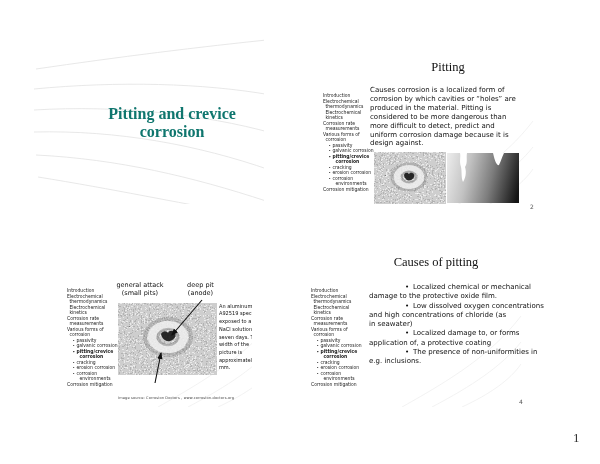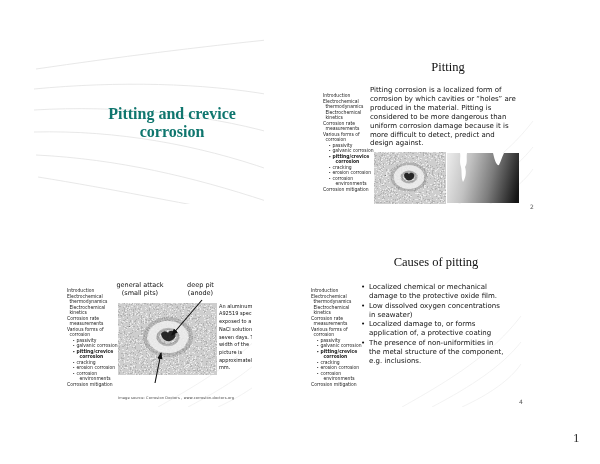--- a/index.html
+++ b/index.html
@@ -65,21 +65,21 @@
     position:absolute;left:211px;top:98px;width:104px;
     font-size:10px;line-height:15.4px;color:#111;
     transform:scale(0.5);transform-origin:0 0;
   }
   .sidetext3 div{white-space:nowrap;}
   .arrowlayer{position:absolute;left:0;top:0;width:270px;height:203px;pointer-events:none;}
 
   
   .bullets4{position:absolute;left:117px;top:79px;font-size:7px;line-height:9.3px;color:#111;}
   .bullets4 div{white-space:nowrap;}
-  .bullets4 .b0{position:relative;}
+  .bullets4 .b0{position:relative;margin-left:44px;}
   .bullets4 .b0::before{content:"•";position:absolute;left:-8px;top:0;}
 
   .pagenum{
     position:absolute;left:573px;top:430px;font-family:"Liberation Serif",serif;
     font-size:13px;color:#333;
   }
 </style>
 </head>
 <body>
 
@@ -147,26 +147,26 @@
       <div class="sub">galvanic corrosion</div>
       <div class="sub bold-item">pitting/crevice</div>
       <div class="sub2 bold-item">corrosion</div>
       <div class="sub">cracking</div>
       <div class="sub">erosion corrosion</div>
       <div class="sub">corrosion</div>
       <div class="sub2">environments</div>
       <div class="lvl0">Corrosion mitigation</div>
     </div>
   <div class="body2">
-      <div>Pitting corrosion is a localized form of</div>
+      <div>Causes corrosion is a localized form of</div>
       <div>corrosion by which cavities or “holes” are</div>
       <div>produced in the material. Pitting is</div>
       <div>considered to be more dangerous than</div>
+      <div>more difficult to detect, predict and</div>
       <div>uniform corrosion damage because it is</div>
-      <div>more difficult to detect, predict and</div>
       <div>design against.</div>
     </div>
 
   <svg class="img-micro-small" viewBox="0 0 72 52">
     <rect x="0" y="0" width="72" height="52" fill="#cfcfcf" filter="url(#grain)"></rect>
     <ellipse cx="35" cy="25" rx="17" ry="13" fill="none" stroke="#6d6d6d" stroke-width="3" opacity="0.3"></ellipse>
     <ellipse cx="35" cy="25" rx="12" ry="9" fill="none" stroke="#ededed" stroke-width="6" opacity="0.85"></ellipse>
     <ellipse cx="35" cy="25" rx="7" ry="5.5" fill="none" stroke="#8a8a8a" stroke-width="2" opacity="0.55"></ellipse>
     <path d="M30,23 C31,20 34,20.5 35,22 C36,20 39,20.5 40,22.5 C41,25 39,27.5 36,28.3 C33,29 30.5,26.5 30,23 Z" fill="#181818" opacity="0.92"></path>
   </svg>
@@ -276,23 +276,23 @@
       <div class="sub">cracking</div>
       <div class="sub">erosion corrosion</div>
       <div class="sub">corrosion</div>
       <div class="sub2">environments</div>
       <div class="lvl0">Corrosion mitigation</div>
     </div>
   <div class="bullets4">
       <div class="b0">Localized chemical or mechanical</div>
       <div class="b1">damage to the protective oxide film.</div>
       <div class="b0">Low dissolved oxygen concentrations</div>
+      <div class="b1">and high concentrations of chloride (as</div>
       <div class="b1">in seawater)</div>
       <div class="b0">Localized damage to, or forms</div>
       <div class="b1">application of, a protective coating</div>
       <div class="b0">The presence of non-uniformities in</div>
-      <div class="b1">the metal structure of the component,</div>
       <div class="b1">e.g. inclusions.</div>
     </div>
   <div class="snum" style="left:267px;top:194px;">4</div>
 </div>
 
 <div class="pagenum">1</div>
 
 </body></html>

